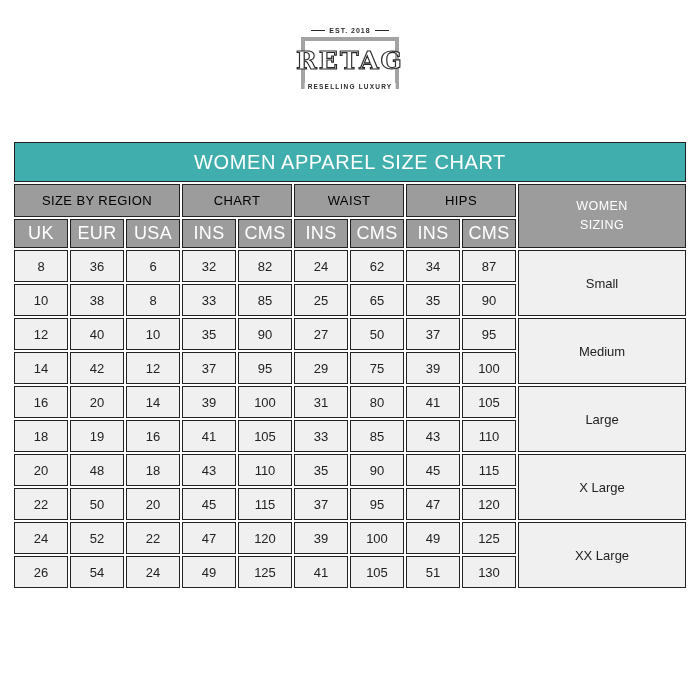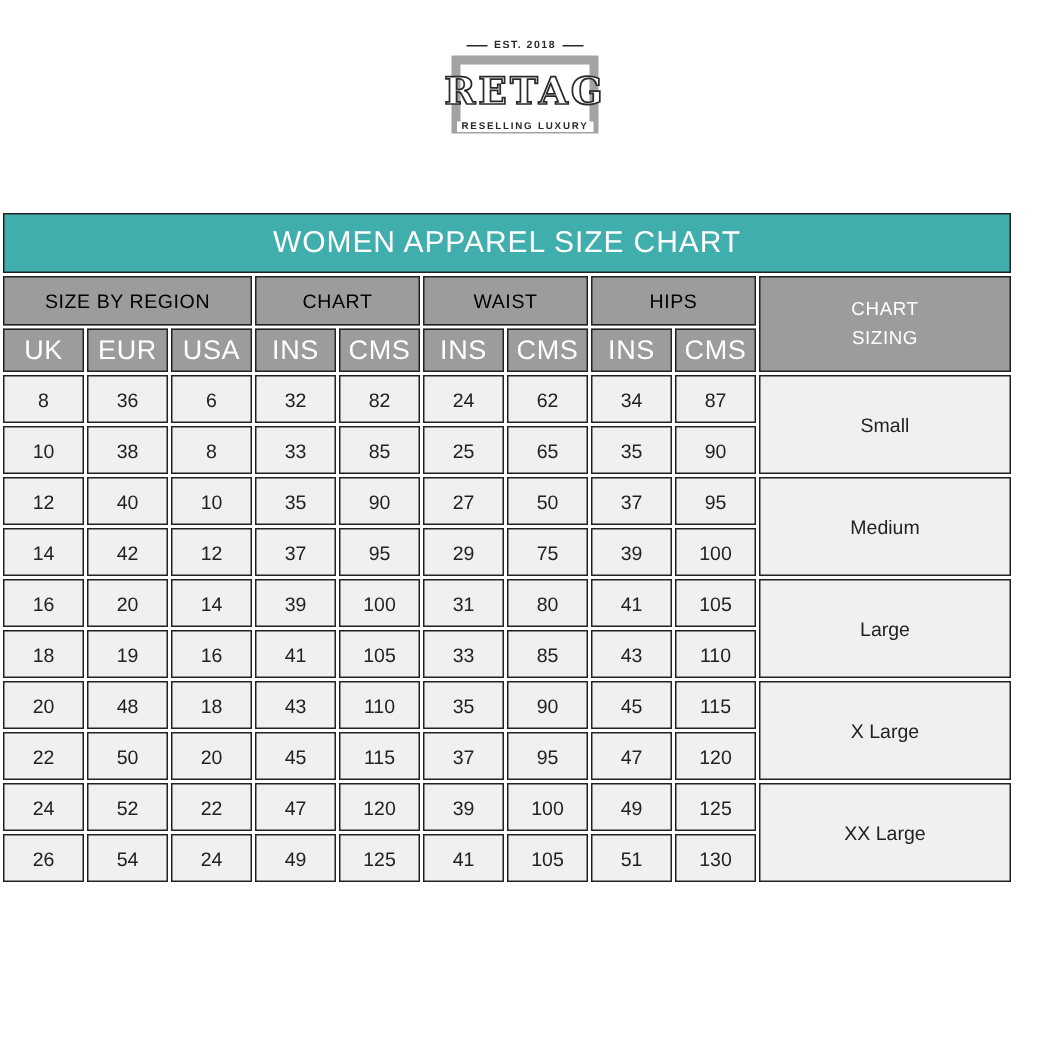--- a/index.html
+++ b/index.html
@@ -15,34 +15,34 @@
     font-family:"Liberation Sans","DejaVu Sans",sans-serif;}
 
   
   .logo{width:700px;margin-top:27px;display:flex;flex-direction:column;
     align-items:center;}
   .logo-inner{width:112px;display:flex;flex-direction:column;align-items:center;}
   .est-row{display:flex;align-items:center;gap:4px;margin-bottom:3px;}
   .est-row .rule{width:14px;height:0;border-top:1.5px solid #2a2a2a;}
   .est-text{font-size:7px;font-weight:bold;letter-spacing:1px;color:#2a2a2a;
     white-space:nowrap;}
-  .logo-box{position:relative;width:98px;height:52px;border:6px solid #a3a3a3;
+  .logo-box{position:relative;width:98px;height:52px;border:4px solid #a3a3a3;
     display:flex;align-items:center;justify-content:center;}
   .brand-text{font-family:"DejaVu Serif","Liberation Serif",serif;
     font-weight:bold;font-size:25px;letter-spacing:2px;color:#333;
     line-height:1;padding-bottom:6px;}
   @supports (-webkit-text-stroke:1px black){
     .brand-text{color:#fff;-webkit-text-stroke:1.15px #2a2a2a;}
   }
   .tagline{position:absolute;left:50%;bottom:-5px;transform:translateX(-50%);
     background:#ffffff;padding:0 3px;font-size:6.5px;font-weight:bold;
     letter-spacing:1.2px;color:#2a2a2a;white-space:nowrap;}
 
   
-  .table-wrap{margin-top:51px;display:flex;}
+  .table-wrap{margin-top:51px;display:flex;justify-content:center;}
   table.size-table{border-collapse:separate;border-spacing:2px;
     table-layout:fixed;width:676px;}
   table.size-table td,table.size-table th{
     border:1.5px solid var(--border-dark);text-align:center;vertical-align:middle;
     font-weight:normal;overflow:hidden;}
   .title-cell{height:40px;background:var(--teal);color:var(--title-text);
     font-size:20px;letter-spacing:0.6px;}
   .group-header{height:33px;background:var(--header-gray);color:#000000;
     font-size:13px;letter-spacing:0.4px;}
   .sub-header{height:29px;background:var(--header-gray);color:#ffffff;
@@ -88,21 +88,21 @@
     <tbody>
       <tr>
         <td class="title-cell" colspan="10">WOMEN APPAREL SIZE CHART</td>
       </tr>
 
     <tr>
           <th class="group-header" colspan="3">SIZE BY REGION</th>
           <th class="group-header" colspan="2">CHART</th>
           <th class="group-header" colspan="2">WAIST</th>
           <th class="group-header" colspan="2">HIPS</th>
-          <th class="dual-header" rowspan="2"><span>CHART SIZING</span></th>
+          <th class="dual-header" rowspan="2"><span>WOMEN SIZING</span></th>
         </tr>
         <tr>
           <th class="sub-header">UK</th>
           <th class="sub-header">EUR</th>
           <th class="sub-header">USA</th>
           <th class="sub-header">INS</th>
           <th class="sub-header">CMS</th>
           <th class="sub-header">INS</th>
           <th class="sub-header">CMS</th>
           <th class="sub-header">INS</th>

